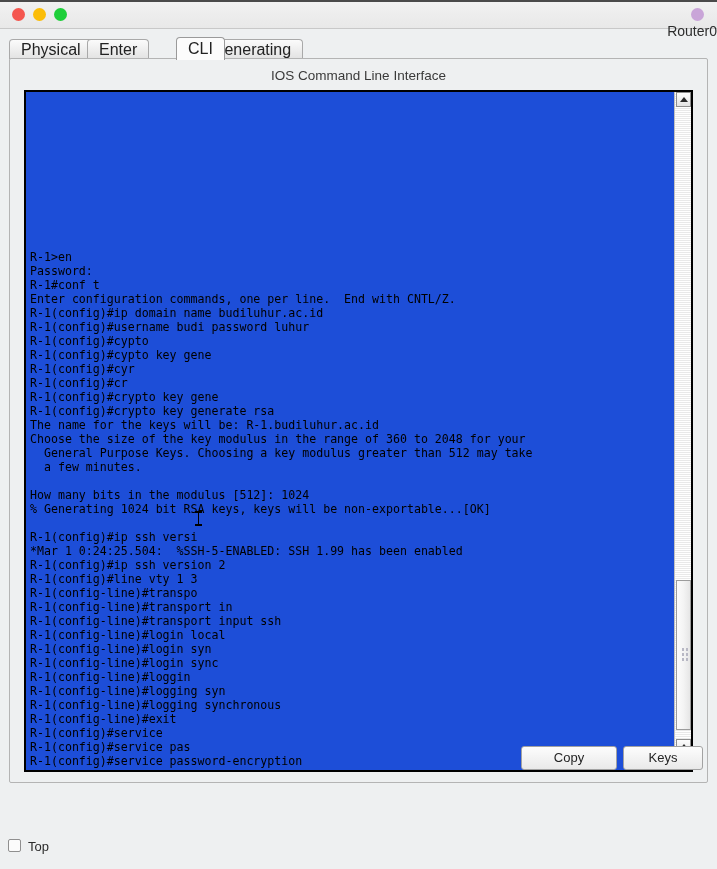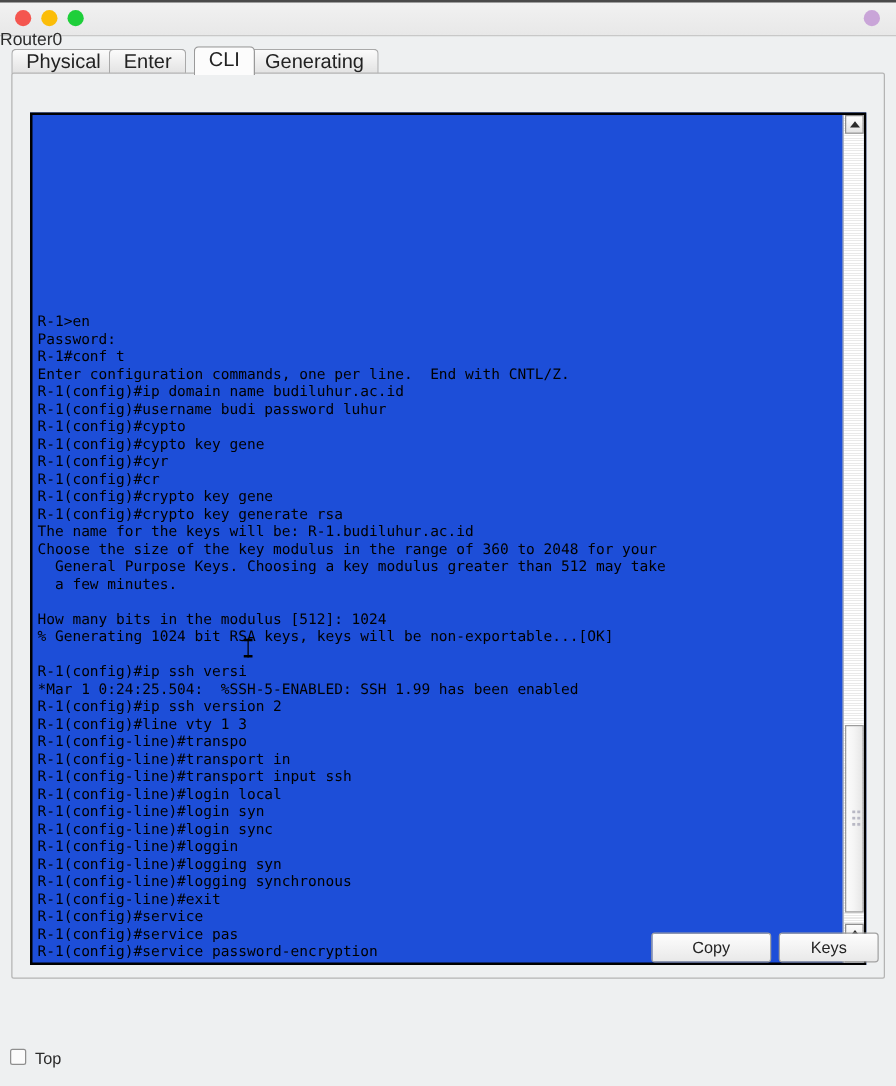--- a/index.html
+++ b/index.html
@@ -51,21 +51,21 @@
   .dot.red    { background: #f4564f; }
   .dot.yellow { background: #fbbd08; }
   .dot.green  { background: #1ecf3a; }
 
   .win-title {
     position: absolute;
     left: 0; top: 17px;
     width: 717px;
     height: 29px;
     line-height: 29px;
-    text-align: left;
+    text-align: right;
     font-size: 14px;
     color: #2d2d2d;
   }
   .purple-dot {
     position: absolute;
     right: 13px; top: 8px;
     width: 13px; height: 13px;
     border-radius: 50%;
     background: #c9a5d8;
   }
@@ -94,20 +94,21 @@
     white-space: nowrap;
     cursor: default;
   }
   .tab.active {
     top: 0px;
     height: 23px;
     line-height: 21px;
     background: #fcfcfc;
     border-color: #9a9a9a;
     z-index: 5;
+    margin-left: 21px;
   }
 
   
   .panel {
     position: absolute;
     left: 9px; top: 58px;
     width: 699px;
     height: 725px;
     background: #eef0f1;
     border: 1px solid #b4b4b4;
@@ -281,20 +282,21 @@
 
 <div class="tabstrip">
   <div class="tab" style="left:0px;">Physical</div>
   <div class="tab" style="left:78px;">Enter</div>
   <div class="tab active" style="left:146px;">CLI</div>
   <div class="tab" style="left:191px;">Generating</div>
 </div>
 
 <div class="panel">
 
+  <div class="panel-title">IOS Command Line Interface</div>
 
   <div class="term-wrap">
     <div class="term-text" id="terminal-text"><div class="term-line">&nbsp;</div><div class="term-line">&nbsp;</div><div class="term-line">&nbsp;</div><div class="term-line">&nbsp;</div><div class="term-line">&nbsp;</div><div class="term-line">&nbsp;</div><div class="term-line">&nbsp;</div><div class="term-line">&nbsp;</div><div class="term-line">&nbsp;</div><div class="term-line">&nbsp;</div><div class="term-line">&nbsp;</div><div class="term-line">R-1&gt;en</div><div class="term-line">Password:</div><div class="term-line">R-1#conf t</div><div class="term-line">Enter configuration commands, one per line.  End with CNTL/Z.</div><div class="term-line">R-1(config)#ip domain name budiluhur.ac.id</div><div class="term-line">R-1(config)#username budi password luhur</div><div class="term-line">R-1(config)#cypto</div><div class="term-line">R-1(config)#cypto key gene</div><div class="term-line">R-1(config)#cyr</div><div class="term-line">R-1(config)#cr</div><div class="term-line">R-1(config)#crypto key gene</div><div class="term-line">R-1(config)#crypto key generate rsa</div><div class="term-line">The name for the keys will be: R-1.budiluhur.ac.id</div><div class="term-line">Choose the size of the key modulus in the range of 360 to 2048 for your</div><div class="term-line">  General Purpose Keys. Choosing a key modulus greater than 512 may take</div><div class="term-line">  a few minutes.</div><div class="term-line">&nbsp;</div><div class="term-line">How many bits in the modulus [512]: 1024</div><div class="term-line">% Generating 1024 bit RSA keys, keys will be non-exportable...[OK]</div><div class="term-line">&nbsp;</div><div class="term-line">R-1(config)#ip ssh versi</div><div class="term-line">*Mar 1 0:24:25.504:  %SSH-5-ENABLED: SSH 1.99 has been enabled</div><div class="term-line">R-1(config)#ip ssh version 2</div><div class="term-line">R-1(config)#line vty 1 3</div><div class="term-line">R-1(config-line)#transpo</div><div class="term-line">R-1(config-line)#transport in</div><div class="term-line">R-1(config-line)#transport input ssh</div><div class="term-line">R-1(config-line)#login local</div><div class="term-line">R-1(config-line)#login syn</div><div class="term-line">R-1(config-line)#login sync</div><div class="term-line">R-1(config-line)#loggin</div><div class="term-line">R-1(config-line)#logging syn</div><div class="term-line">R-1(config-line)#logging synchronous</div><div class="term-line">R-1(config-line)#exit</div><div class="term-line">R-1(config)#service</div><div class="term-line">R-1(config)#service pas</div><div class="term-line">R-1(config)#service password-encryption</div><div class="term-line">R-1(config)#</div></div>
     <div class="ibeam"></div>
 
     <div class="scrollbar">
       <div class="sb-btn sb-up">
         <span class="arrow"></span>
       </div>
       <div class="sb-thumb">

